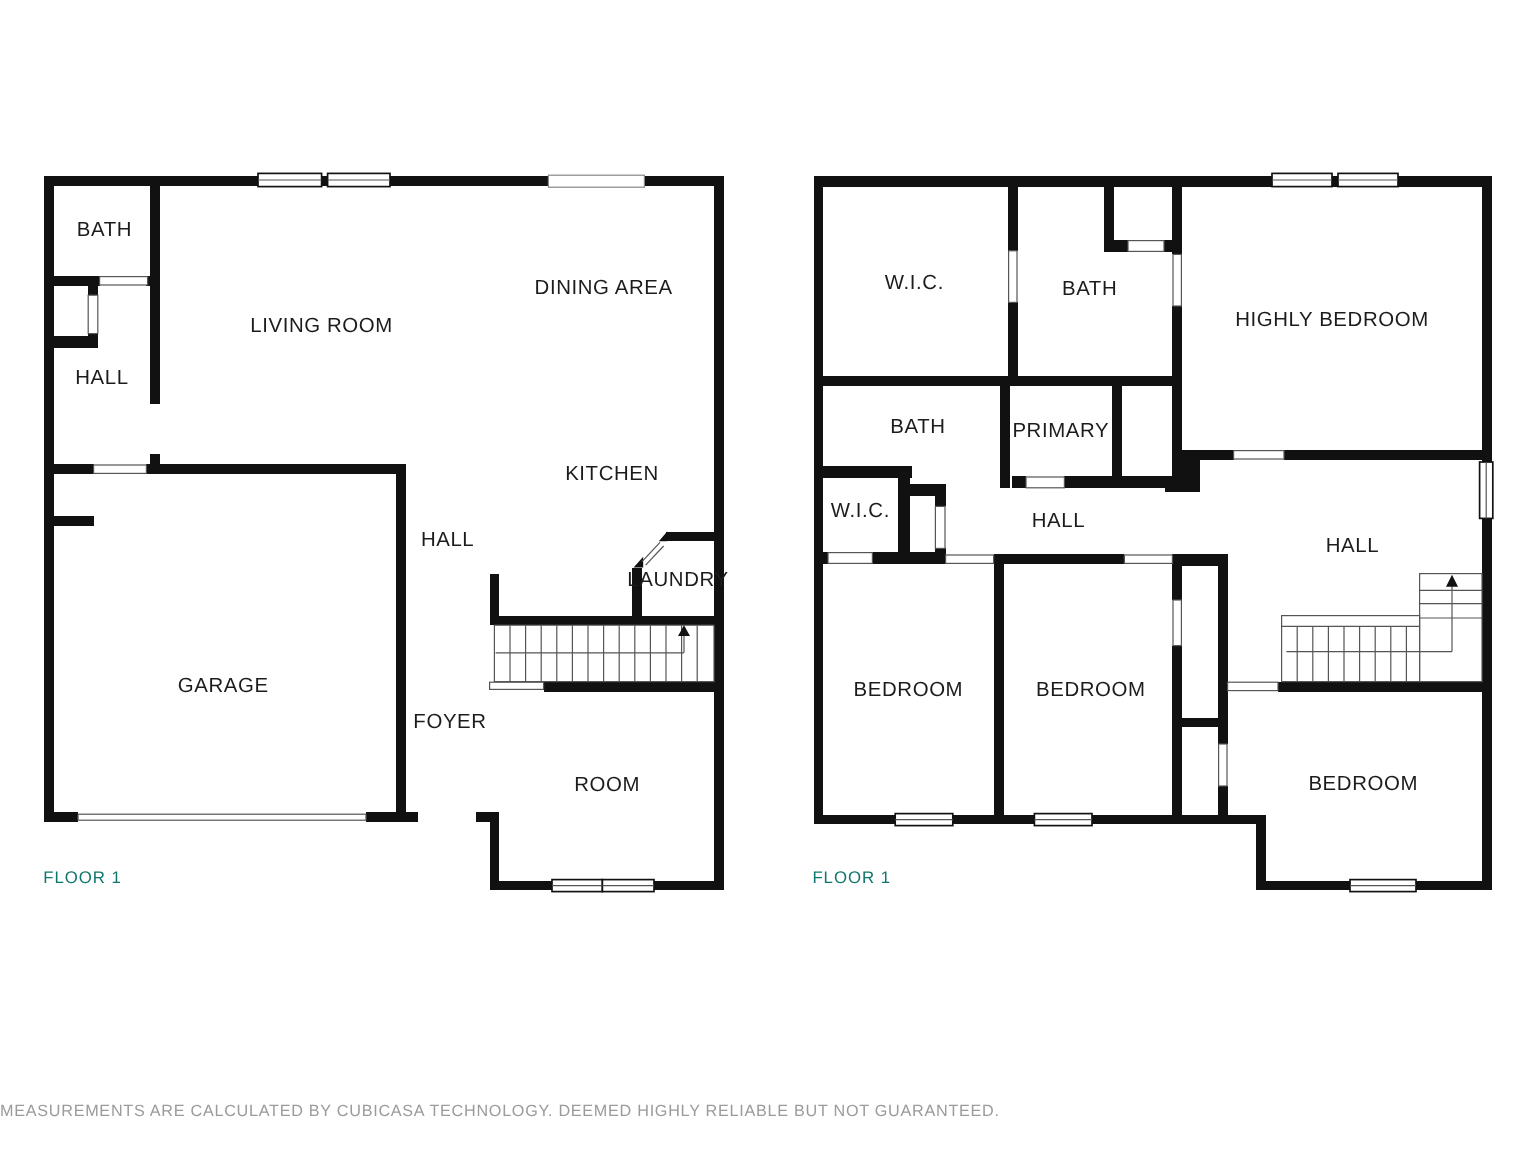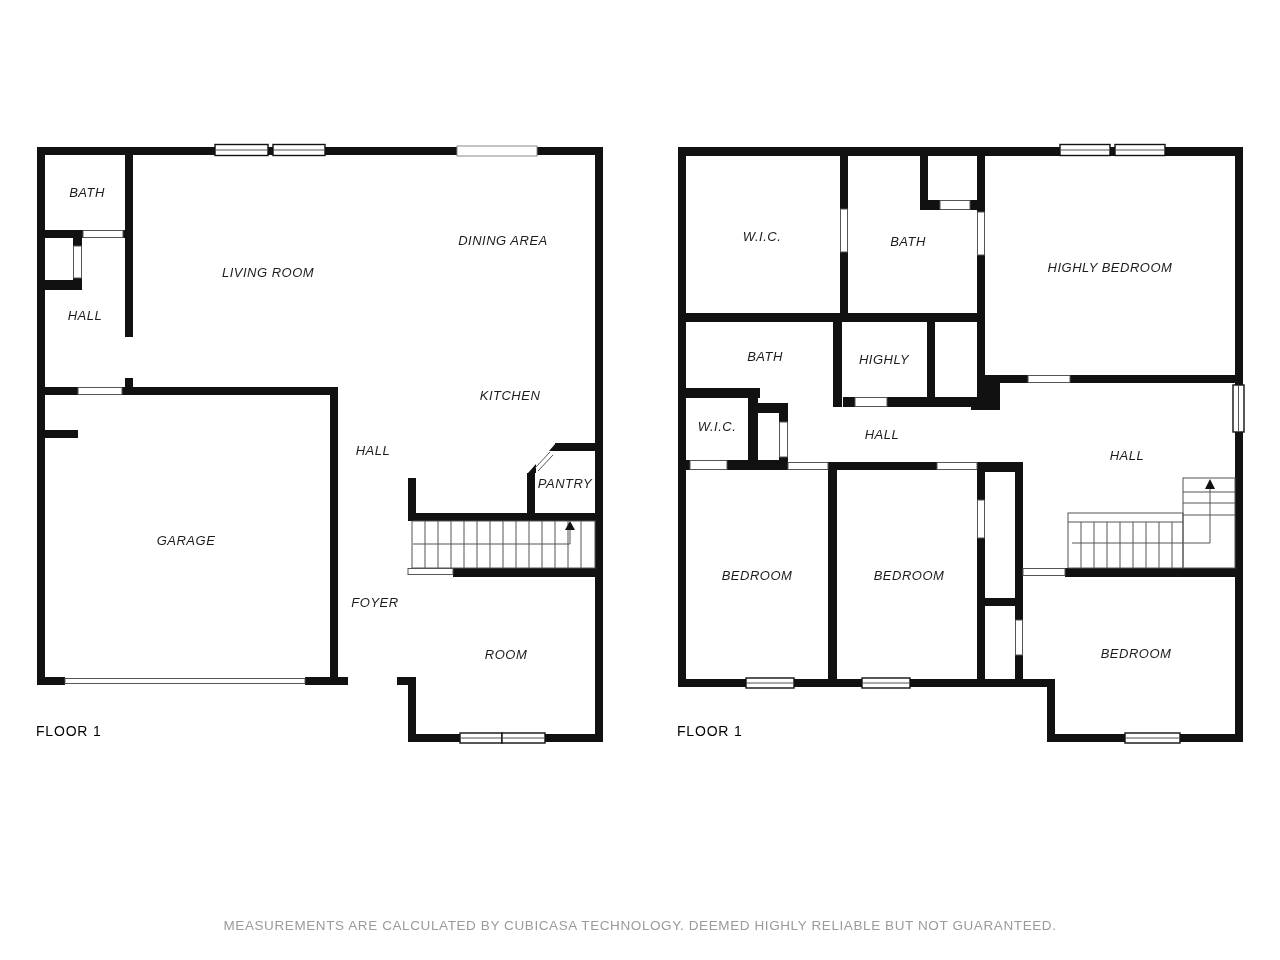--- a/index.html
+++ b/index.html
@@ -1,20 +1,20 @@
 <!DOCTYPE html>
 <html><head>
 <meta charset="utf-8">
 <style>
   html,body{margin:0;padding:0;background:#ffffff;}
   body{width:1280px;height:960px;position:relative;font-family:"Liberation Sans",sans-serif;overflow:hidden;}
   .plan-svg{position:absolute;}
-  .room-label{position:absolute;transform:translate(-50%,-50%);font-size:13px;letter-spacing:.5px;color:#1c1c1c;white-space:nowrap;font-style:italic;}
-  .floor-title{position:absolute;font-size:14px;letter-spacing:.8px;color:#000000;white-space:nowrap;}
-  .footer-note{position:absolute;left:0;right:0;top:918px;text-align:center;font-size:13.5px;letter-spacing:.6px;color:#9b9b9b;white-space:nowrap;}
+  .room-label{position:absolute;transform:translate(-50%,-50%);font-size:17px;letter-spacing:.5px;color:#1c1c1c;white-space:nowrap;}
+  .floor-title{position:absolute;font-size:14px;letter-spacing:.8px;color:#0f766e;white-space:nowrap;}
+  .footer-note{position:absolute;left:0;right:0;top:918px;font-size:13.5px;letter-spacing:.6px;color:#9b9b9b;white-space:nowrap;}
   .wall{fill:#111;}
   .opening{fill:#fff;stroke:#555;stroke-width:1;}
   .window{fill:#fff;stroke:#111;stroke-width:1.4;}
   .window-lite{fill:#fff;stroke:#888;stroke-width:1;}
   .thin{stroke:#555;stroke-width:1;fill:none;}
   .arrow{fill:#111;}
 </style>
 </head>
 <body>
 
@@ -179,31 +179,31 @@
     <polygon class="arrow" points="1210,479 1205,489 1215,489"></polygon>
   </g>
 </svg>
 
 <div class="room-label" style="left:87px;top:192px">BATH</div>
 <div class="room-label" style="left:268px;top:272px">LIVING ROOM</div>
 <div class="room-label" style="left:503px;top:240px">DINING AREA</div>
 <div class="room-label" style="left:85px;top:315px">HALL</div>
 <div class="room-label" style="left:510px;top:395px">KITCHEN</div>
 <div class="room-label" style="left:373px;top:450px">HALL</div>
-<div class="room-label" style="left:186px;top:540px">GARAGE</div>
-<div class="room-label" style="left:565px;top:483px">PANTRY</div>
+<div class="room-label" style="left:186px;top:572px">GARAGE</div>
+<div class="room-label" style="left:565px;top:483px">LAUNDRY</div>
 <div class="room-label" style="left:375px;top:602px">FOYER</div>
 <div class="room-label" style="left:506px;top:654px">ROOM</div>
 <div class="floor-title" style="left:36px;top:723px">FLOOR 1</div>
 
 <div class="room-label" style="left:762px;top:236px">W.I.C.</div>
 <div class="room-label" style="left:908px;top:241px">BATH</div>
 <div class="room-label" style="left:1110px;top:267px">HIGHLY BEDROOM</div>
 <div class="room-label" style="left:765px;top:356px">BATH</div>
-<div class="room-label" style="left:884px;top:359px">HIGHLY</div>
+<div class="room-label" style="left:884px;top:359px">PRIMARY</div>
 <div class="room-label" style="left:717px;top:426px">W.I.C.</div>
 <div class="room-label" style="left:882px;top:434px">HALL</div>
 <div class="room-label" style="left:1127px;top:455px">HALL</div>
 <div class="room-label" style="left:757px;top:575px">BEDROOM</div>
 <div class="room-label" style="left:909px;top:575px">BEDROOM</div>
 <div class="room-label" style="left:1136px;top:653px">BEDROOM</div>
 <div class="floor-title" style="left:677px;top:723px">FLOOR 1</div>
 
 <div class="footer-note">MEASUREMENTS ARE CALCULATED BY CUBICASA TECHNOLOGY. DEEMED HIGHLY RELIABLE BUT NOT GUARANTEED.</div>
 

